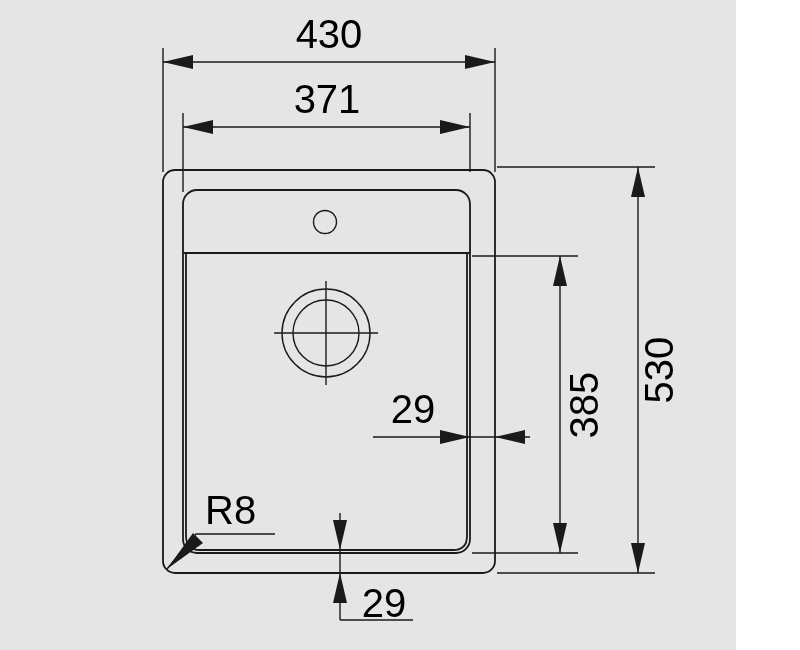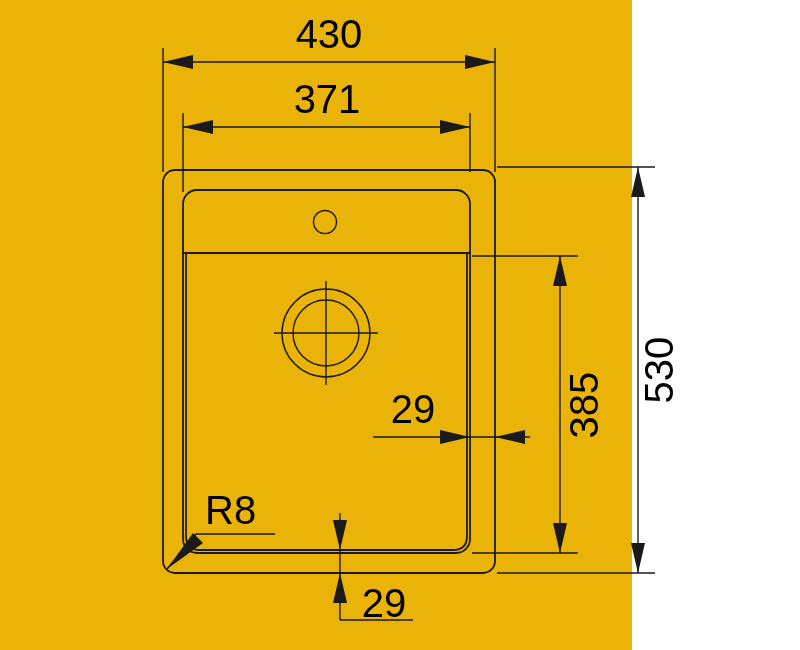--- a/index.html
+++ b/index.html
@@ -8,23 +8,23 @@
     background: #ffffff;
   }
   body {
     width: 800px;
     height: 650px;
     overflow: hidden;
     font-family: "Liberation Sans", sans-serif;
   }
   #drawing-root {
     position: relative;
-    width: 632px;
+    width: 736px;
     height: 650px;
-    background: #eab308;
+    background: #e5e5e5;
   }
   svg#technical-drawing {
     display: block;
     width: 800px;
     height: 650px;
   }
   .outline {
     fill: none;
     stroke: #1a1a1a;
     stroke-width: 1.8;

